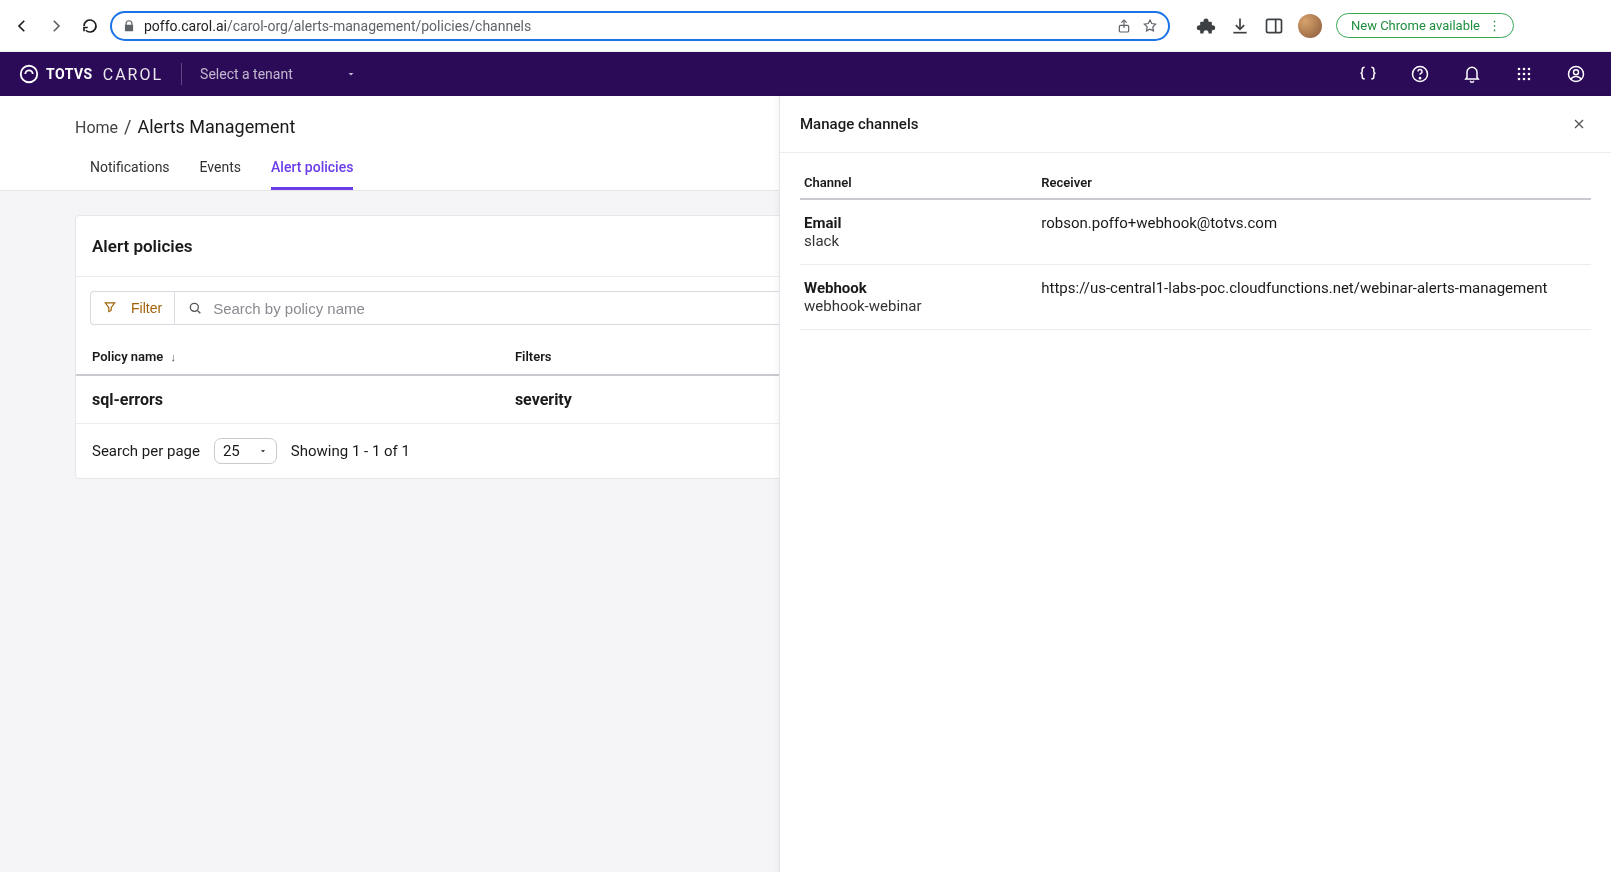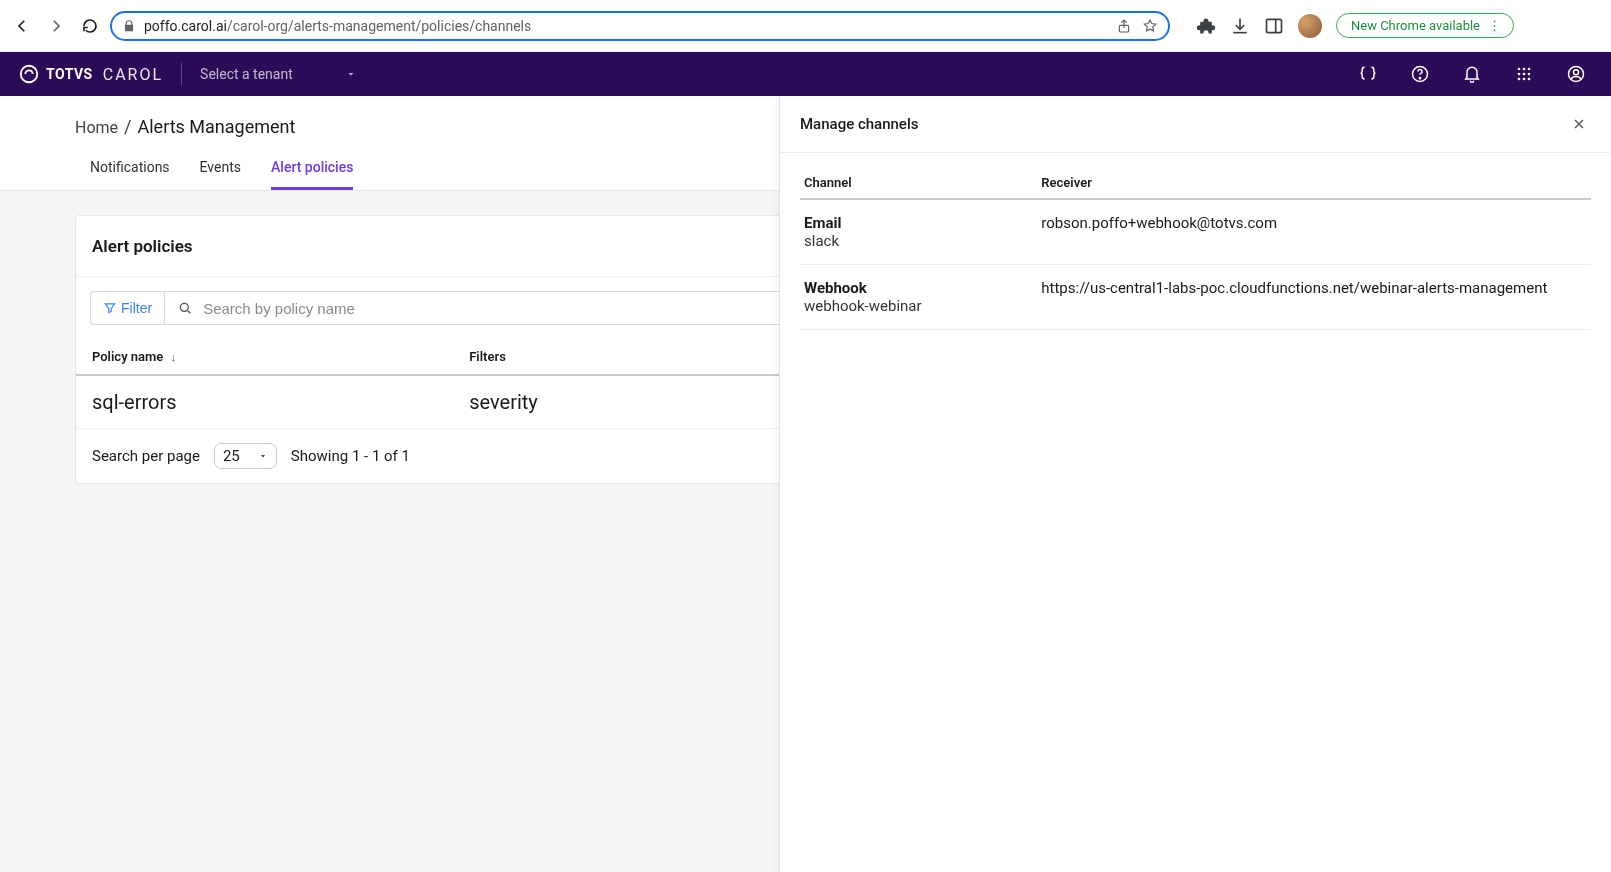--- a/index.html
+++ b/index.html
@@ -148,26 +148,26 @@
     font-size: 17px;
     font-weight: 600;
     border-bottom: 1px solid #ececf0;
   }
   .filter-row {
     display:flex; align-items:stretch;
     padding: 14px 14px;
     gap:0;
   }
   .filter-btn {
-    display:flex; align-items:center; gap:4px;
+    display:flex; align-items:flex-start; gap:14px;
     border:1px solid #d8d8e0;
     border-right: none;
     border-radius: 4px 0 0 4px;
     padding: 8px 12px;
-    color:#3b82f6;
+    color:#a16207;
     font-size:14px;
     cursor:pointer;
     background:#fff;
   }
   .filter-btn svg { width:14px; height:14px; }
   .search-wrap {
     flex:1;
     display:flex; align-items:center; gap:10px;
     border:1px solid #d8d8e0;
     border-radius: 0 4px 4px 0;
@@ -183,22 +183,23 @@
   table.policy-table { width:100%; border-collapse: collapse; }
   .policy-table th {
     text-align:left; font-size:13px; font-weight:600;
     padding: 10px 16px;
     border-bottom: 2px solid #c9c9d0;
     color:#1a1a1a;
   }
   .policy-table th .sort { font-size:11px; margin-left:4px; color:#555;}
   .policy-table td {
     padding: 14px 16px;
-    font-size:20px;
+    font-size:16px;
     border-bottom: 1px solid #ececf0;
+    font-weight: bold;
   }
   .card-footer {
     display:flex; align-items:center; gap:14px;
     padding: 14px 16px;
     font-size:15px;
   }
   .page-size {
     border:1px solid #c9c9d0; border-radius:7px;
     padding: 3px 8px;
     display:flex; align-items:center; gap:18px;

